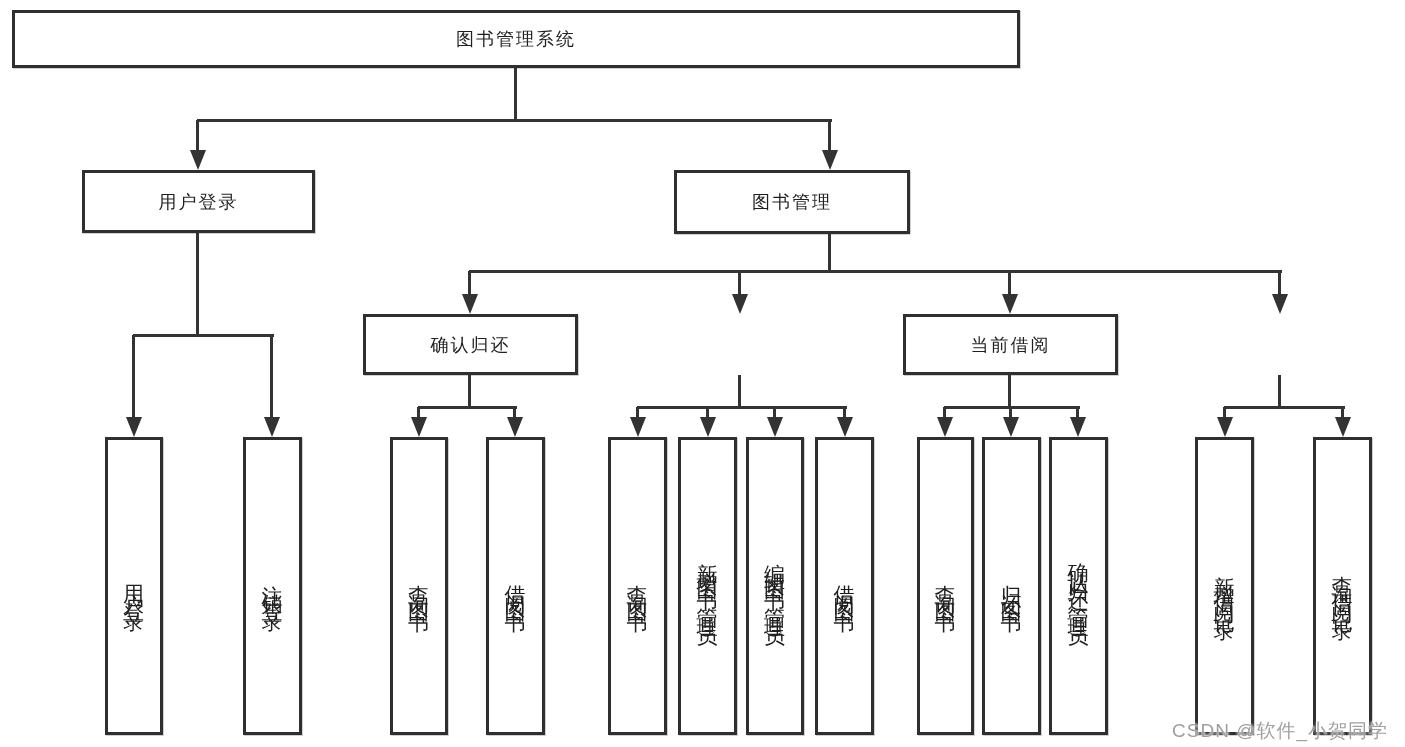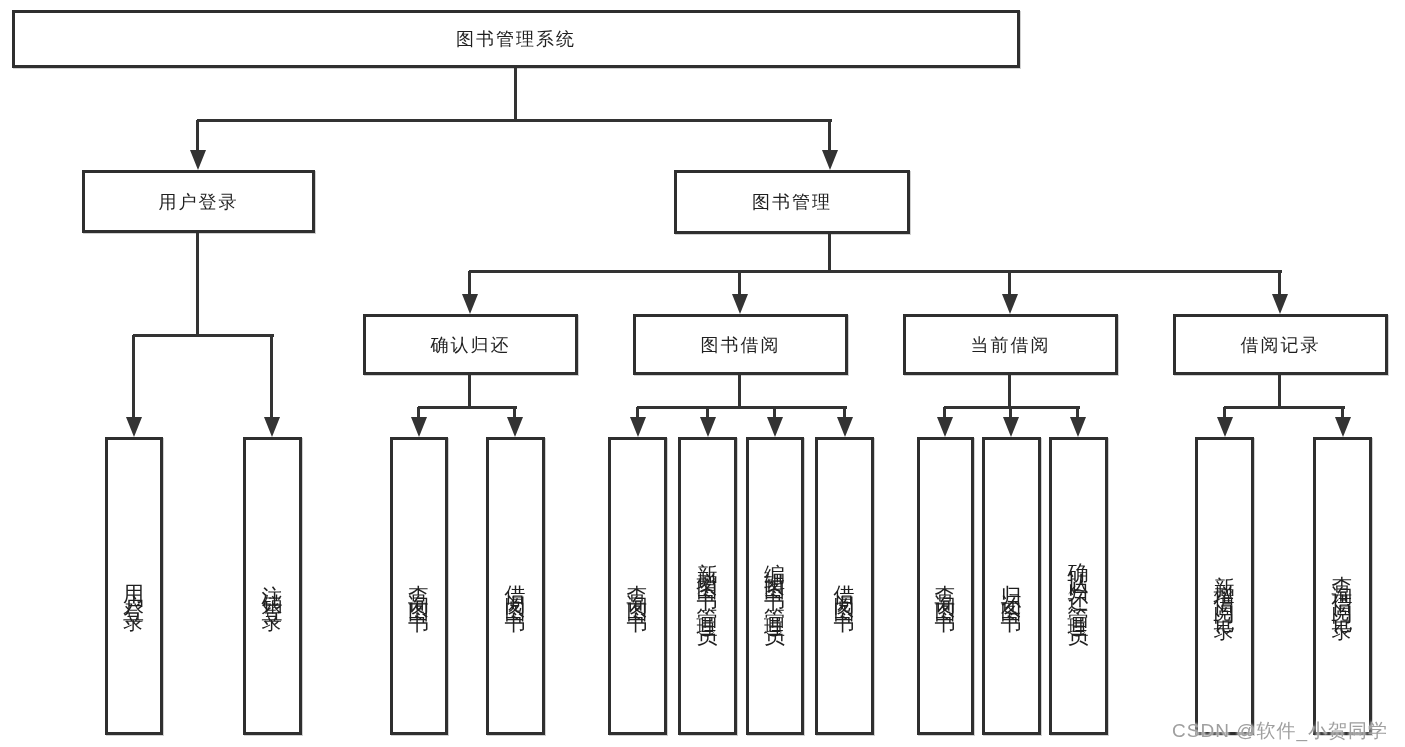--- a/index.html
+++ b/index.html
@@ -108,28 +108,22 @@
   <div class="line-v" style="left:738px; top:271px; height:28px;"></div>
   <div class="arrow" style="left:732px; top:294px;"></div>
   <div class="line-v" style="left:1008px; top:271px; height:28px;"></div>
   <div class="arrow" style="left:1002px; top:294px;"></div>
   <div class="line-v" style="left:1278px; top:271px; height:28px;"></div>
   <div class="arrow" style="left:1272px; top:294px;"></div>
 
   <div class="node hbox" style="left:363px; top:314px; width:215px; height:61px;">
     <span>确认归还</span>
   </div>
-  <div class="node hbox" style="left:633px; top:314px; width:215px; height:61px;">
-    <span>图书借阅</span>
-  </div>
   <div class="node hbox" style="left:903px; top:314px; width:215px; height:61px;text-align:right;">
     <span>当前借阅</span>
-  </div>
-  <div class="node hbox" style="left:1173px; top:314px; width:215px; height:61px;">
-    <span>借阅记录</span>
   </div>
 
   <div class="line-v" style="left:468px; top:375px; height:33px;"></div>
   <div class="line-h" style="left:418px; top:406px; width:99px;"></div>
   <div class="line-v" style="left:417px; top:407px; height:18px;"></div>
   <div class="arrow" style="left:411px; top:417px;"></div>
   <div class="line-v" style="left:513px; top:407px; height:18px;"></div>
   <div class="arrow" style="left:507px; top:417px;"></div>
 
   <div class="line-v" style="left:738px; top:375px; height:33px;"></div>

